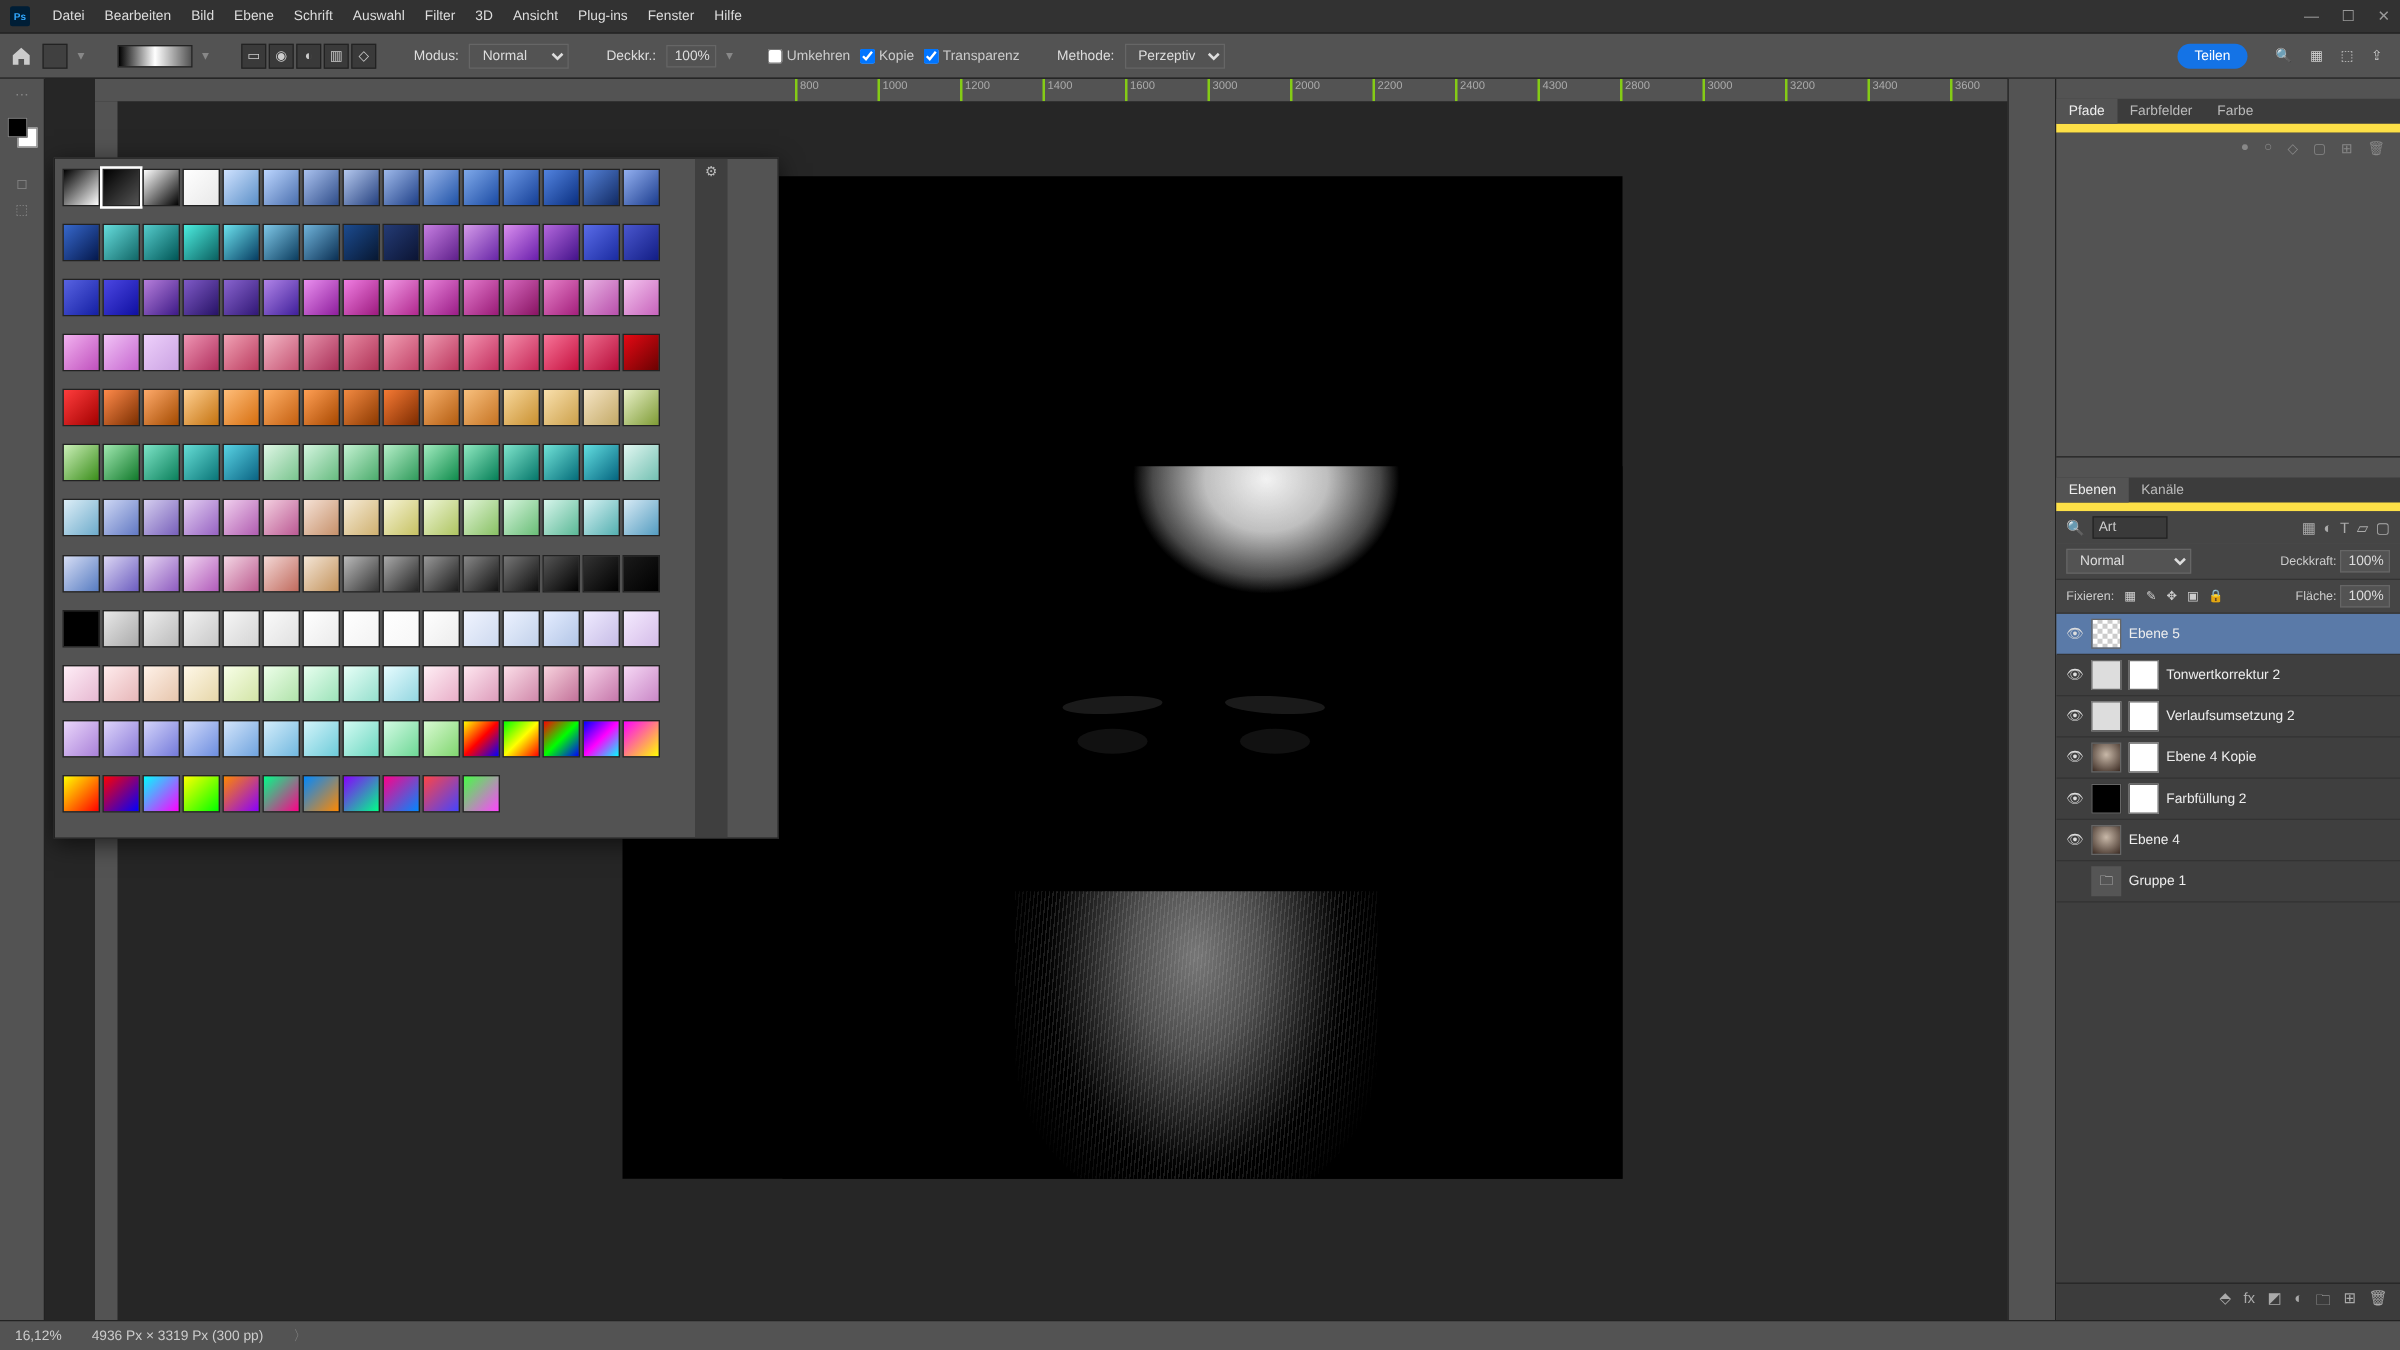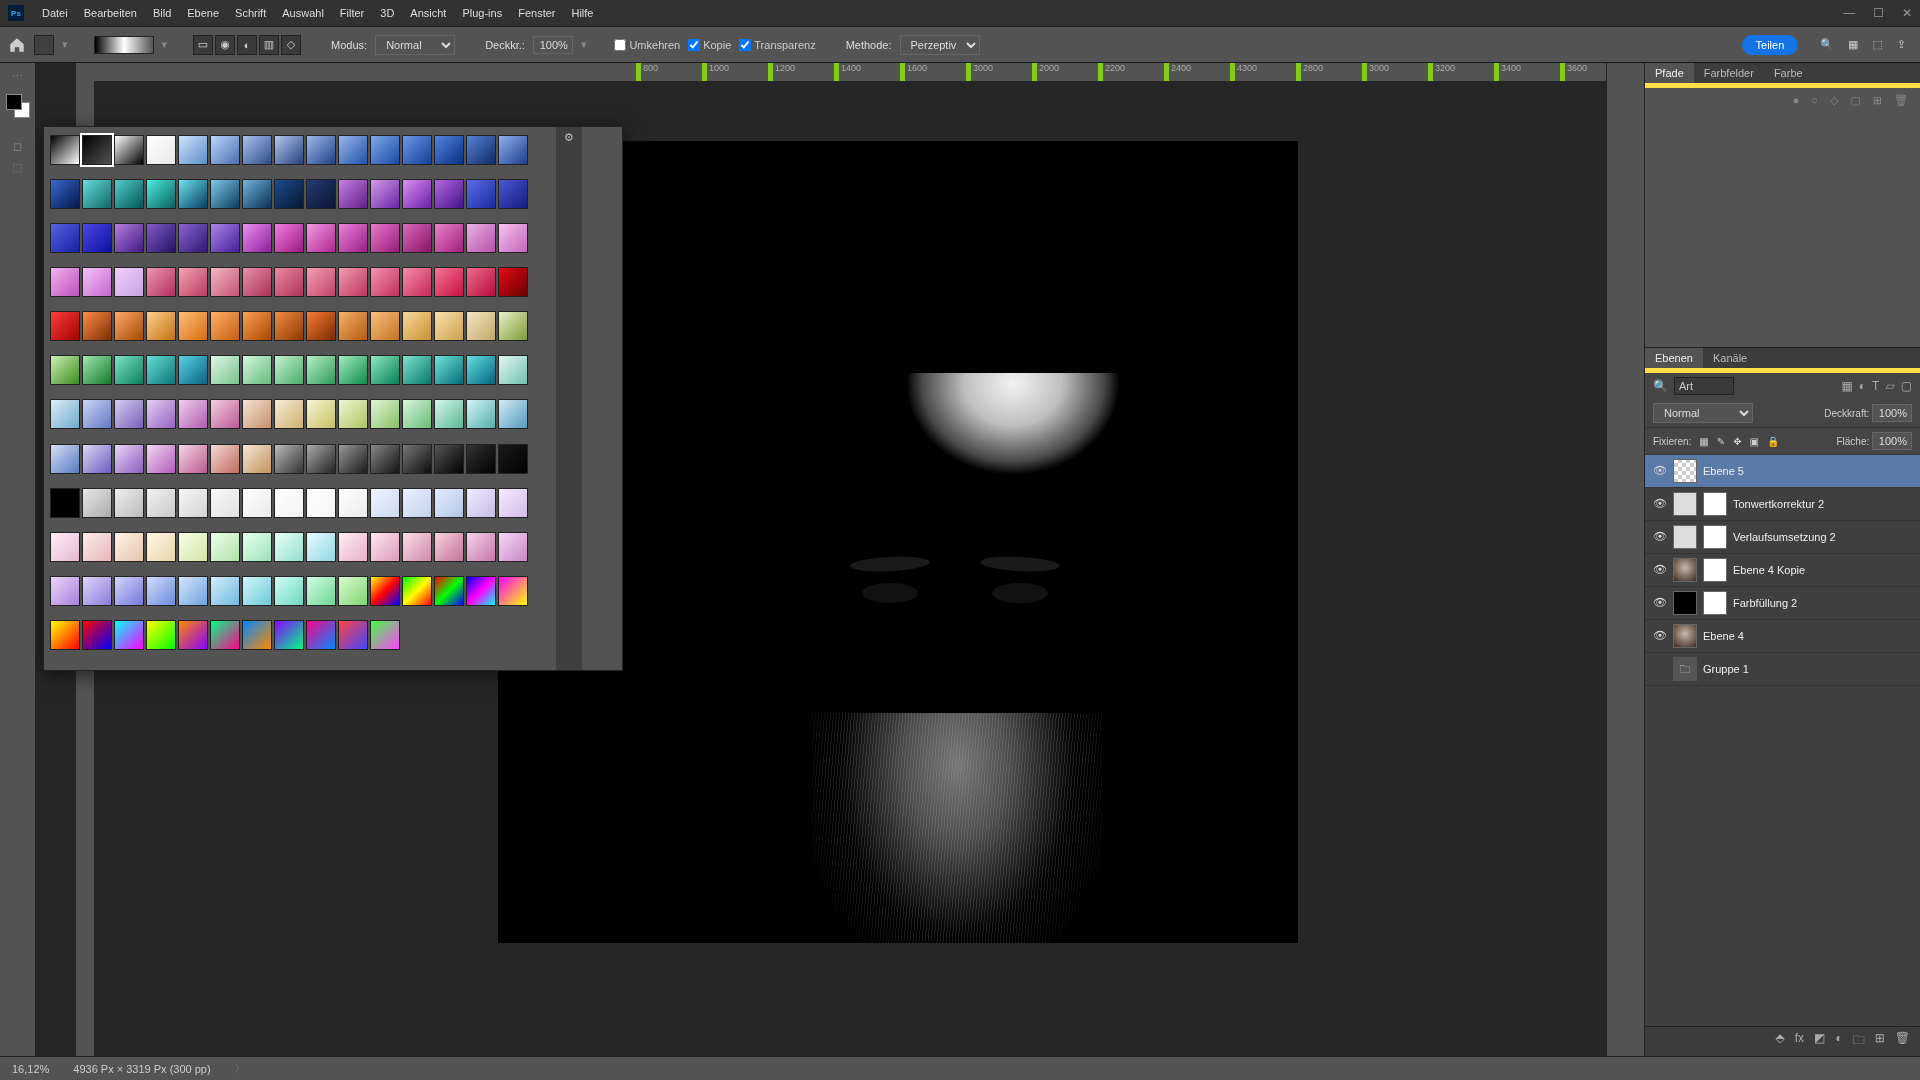--- a/index.html
+++ b/index.html
@@ -29,21 +29,21 @@
 
 
 .main { display:flex; height: calc(100% - 27px - 36px - 24px); }
 .left-strip { width: 36px; background:#535353; border-right:1px solid #222; display:flex; flex-direction:column; align-items:center; padding-top:6px; gap:8px;}
 .fgbg { position:relative; width:24px; height:24px; margin-top:4px;}
 .fg { position:absolute; width:16px; height:16px; background:#000; border:1px solid #888; top:0; left:0;}
 .bg { position:absolute; width:16px; height:16px; background:#fff; border:1px solid #888; bottom:0; right:0;}
 
 .canvas-area { flex:1; background:#262626; position:relative; overflow:hidden;}
 .ruler-h { position:absolute; top:0; left:40px; right:0; height:18px; background:#535353; display:flex; font-size:9px; color:#aaa; overflow:hidden; padding-left:560px;}
-.ruler-h span{ width:66px; flex-shrink:0; border-left:5px solid #84cc16; padding-left:2px;}
+.ruler-h span{ width:66px; flex-shrink:0; border-left:2px solid #84cc16; padding-left:2px;}
 .ruler-v { position:absolute; top:18px; left:40px; width:18px; bottom:0; background:#535353;}
 .doc-bg  { position:absolute; left:462px; top:78px; width:800px; height:802px; background:#000;}
 .canvas  { position:absolute; left:590px; top:310px; width:672px; height:570px; background:#000; overflow:hidden;}
 
 
 .face {
   position:absolute; left:126px; top:-64px; width:450px; height:620px;
   background:
     radial-gradient(ellipse 140px 120px at 58% 12%, #d8d8d8 0%, #b0b0b0 35%, #555 65%, #000 82%),
     radial-gradient(ellipse 180px 260px at 50% 52%, #aaa 0%, #666 35%, #222 62%, #000 78%);
@@ -67,21 +67,21 @@
 .grad-panel { position:absolute; left:7px; top:63px; width:580px; height:545px; background:#535353; border:1px solid #222; box-shadow:0 4px 18px rgba(0,0,0,.6); z-index:50; display:flex;}
 .grad-grid { padding:8px 6px; display:flex; flex-wrap:wrap; gap:2px; overflow-y:auto; width:512px;}
 .grad-sidebar{ width:26px; background:#3f3f3f; display:flex; flex-direction:column; align-items:center; padding-top:4px;}
 .swatch { width:30px; height:30px; border:1px solid #222; cursor:pointer;}
 .swatch.sel{ outline:2px solid #fff;}
 
 
 .right { display:flex; }
 .right-strip { width:38px; background:#535353; border-left:1px solid #222;}
 .panels { width:276px; background:#535353; display:flex; flex-direction:column; border-left:1px solid #222;}
-.tabrow { display:flex; background:#3c3c3c; border-bottom:5px solid #fde047;}
+.tabrow { display:flex; background:#3c3c3c; border-bottom:7px solid #fde047;margin-top:16px;}
 .tab { padding:4px 10px; font-size:11px; color:#bbb; cursor:pointer;}
 .tab.active{ background:#535353; color:#eee;}
 .panel-top { height:260px; border-bottom:1px solid #222;}
 .panel-shapes{ padding:6px 12px; display:flex; justify-content:flex-end; gap:12px; color:#888;}
 .panel-layers{ flex:1; display:flex; flex-direction:column;}
 .layer-toolbar{ display:flex; align-items:center; gap:6px; padding:4px 8px; background:#454545; font-size:11px;}
 .layer-toolbar input{ background:#3a3a3a; border:1px solid #222; color:#ccc; padding:2px 4px; width:60px; font-size:11px;}
 .layer-toolbar .ico{ font-size:12px; color:#aaa;}
 .layer-opts{ display:flex; align-items:center; justify-content:space-between; gap:8px; padding:4px 8px; background:#454545; font-size:10px; border-bottom:1px solid #333;}
 .layer-list{ flex:1; overflow:auto; background:#3f3f3f;}

